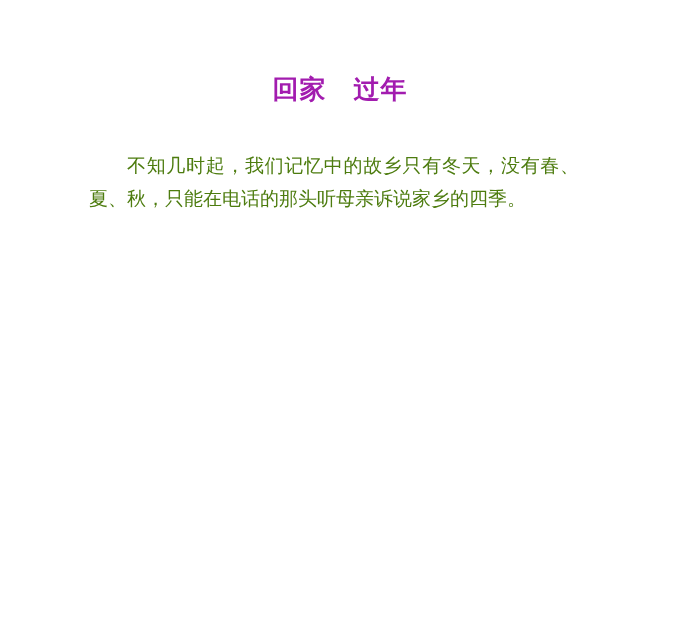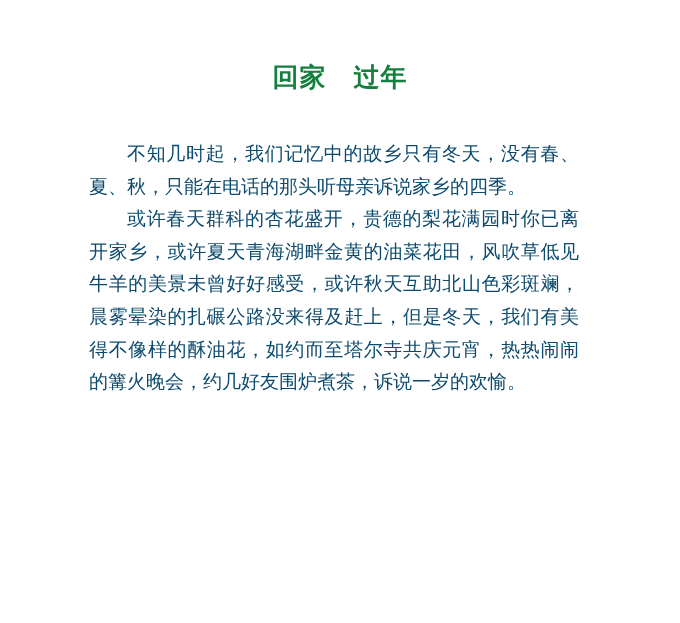--- a/index.html
+++ b/index.html
@@ -9,49 +9,48 @@
     }
     .page {
       position: relative;
       width: 680px;
       height: 623px;
       background: #ffffff;
       overflow: hidden;
       font-family: "Liberation Serif", serif;
     }
     .title {
-      margin: 0;
+      margin: 12px;
       padding-top: 62px;
       font-size: 26px;
       line-height: 32px;
       font-weight: bold;
       text-align: center;
-      color: #15803d;
+      color: #a21caf;
       letter-spacing: 1px;
       font-family: "Liberation Serif", serif;
     }
     .content {
       width: 490px;
       margin: 44px 0 0 89px;
       font-size: 19px;
       line-height: 32.6px;
       text-align: justify;
       text-justify: inter-ideograph;
-      color: #0c4a6e;
+      color: #4d7c0f;
       font-family: Liberation Sans, sans-serif;
     }
     .content p {
       margin: 0;
       padding: 0;
       text-indent: 2em;
       word-break: break-all;
     }
   </style>
 </head>
 <body>
 
 <div class="page">
   <h1 class="title">回家　过年</h1>
   <div class="content">
     <p>不知几时起，我们记忆中的故乡只有冬天，没有春、夏、秋，只能在电话的那头听母亲诉说家乡的四季。</p>
-    <p>或许春天群科的杏花盛开，贵德的梨花满园时你已离开家乡，或许夏天青海湖畔金黄的油菜花田，风吹草低见牛羊的美景未曾好好感受，或许秋天互助北山色彩斑斓，晨雾晕染的扎碾公路没来得及赶上，但是冬天，我们有美得不像样的酥油花，如约而至塔尔寺共庆元宵，热热闹闹的篝火晚会，约几好友围炉煮茶，诉说一岁的欢愉。</p>
   </div>
 </div>
 
 </body></html>

